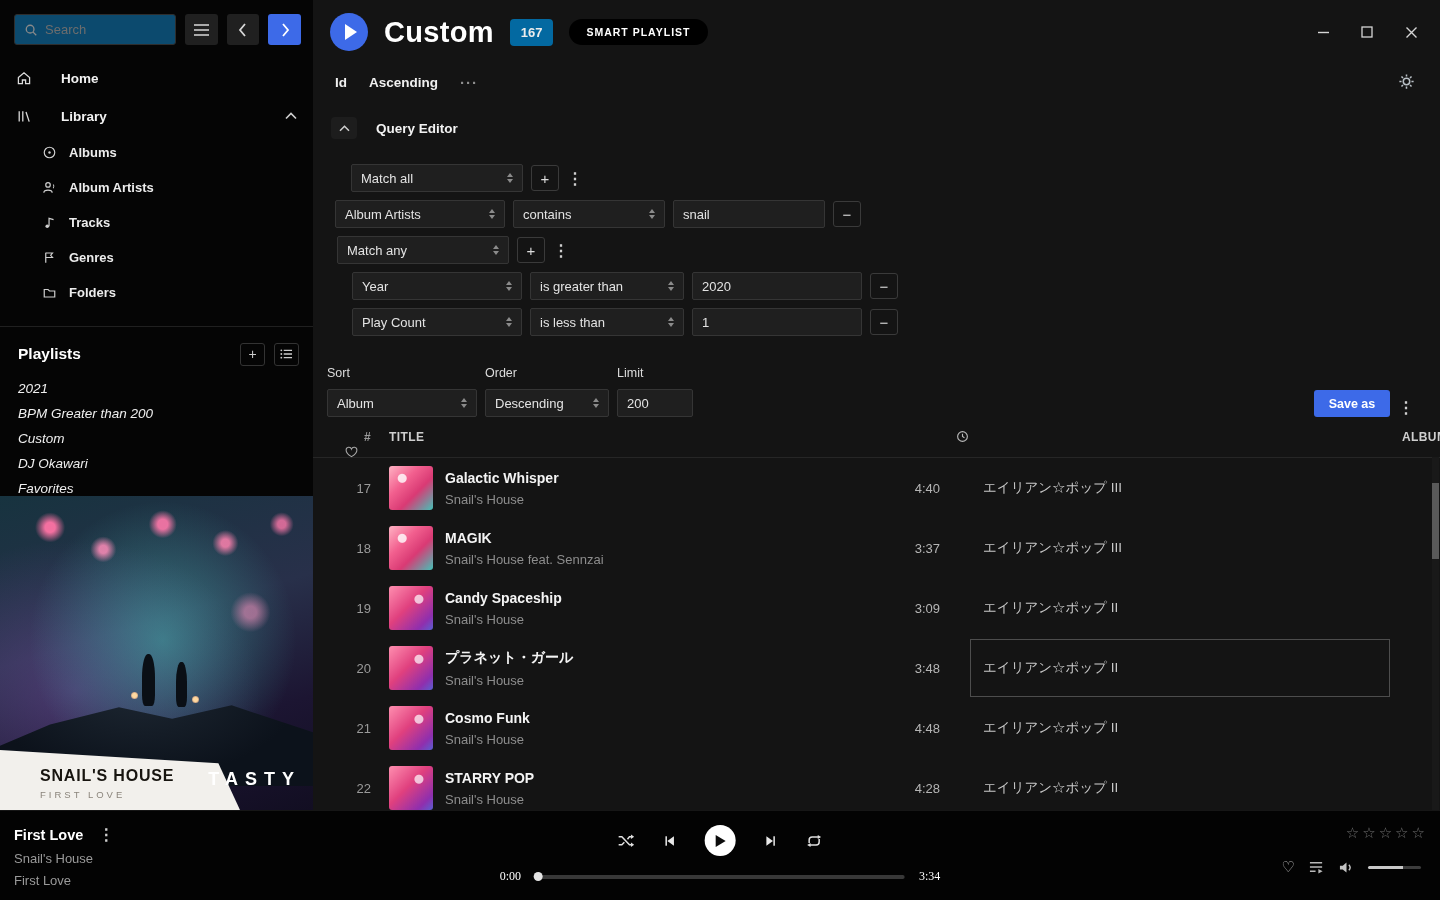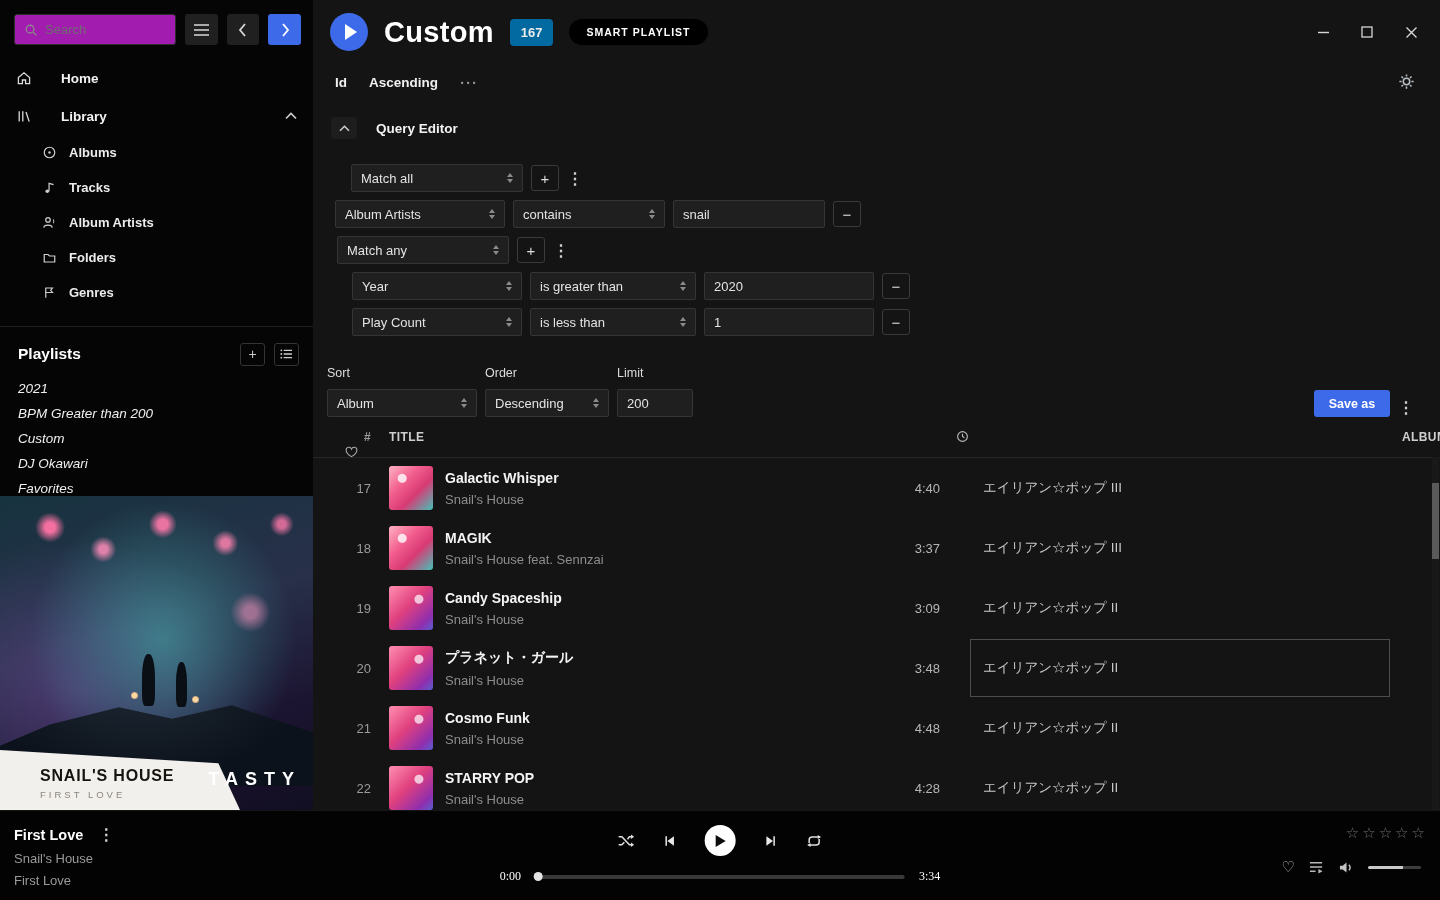--- a/index.html
+++ b/index.html
@@ -7,21 +7,21 @@
     font-family:"Liberation Sans", sans-serif; color:#fff; }
   svg { display:block; }
 
   
   .sidebar { position:absolute; left:0; top:0; width:313px; height:810px; background:#050505; }
   .main    { position:absolute; left:313px; top:0; width:1127px; height:810px; background:#141414; overflow:hidden; }
   .player  { position:absolute; left:0; top:810px; width:1440px; height:90px; background:#030303; border-top:1px solid #161616; }
 
   
   .sb-top { display:flex; align-items:center; gap:9px; padding:14px 12px 14px 14px; }
-  .search { width:162px; height:31px; background:#a21caf; border:1px solid #2e2e2e; border-radius:3px;
+  .search { width:162px; height:31px; background:#0c4a6e; border:1px solid #2e2e2e; border-radius:3px;
             display:flex; align-items:center; gap:7px; padding:0 9px; }
   .search input { flex:1; min-width:0; background:transparent; border:0; outline:0; color:#ddd; font-size:13px; }
   .search input::placeholder { color:#6d6d6d; }
   .icon-btn { width:33px; height:31px; border:0; border-radius:3px; background:#202020; color:#ddd;
               display:flex; align-items:center; justify-content:center; cursor:pointer; }
   .icon-btn.accent { background:#3d6ae8; }
 
   .nav-item { display:flex; align-items:center; gap:29px; height:38px; padding:0 16px;
               font-size:13.5px; font-weight:700; color:#f2f2f2; cursor:pointer; }
   .nav-item .grow { flex:1; }
@@ -105,21 +105,21 @@
         display:flex; align-items:center; justify-content:space-between; gap:8px; padding:0 9px;
         font-size:13px; color:#e3e3e3; }
   .spin { display:flex; flex-direction:column; gap:2px; }
   .spin i { width:0; height:0; border-left:3.5px solid transparent; border-right:3.5px solid transparent; }
   .spin .up { border-bottom:4px solid #8b8b8b; }
   .spin .dn { border-top:4px solid #8b8b8b; }
 
   .qinput { height:28px; background:#1f1f1f; border:1px solid #353535; border-radius:2px; padding:0 9px;
             font-size:13px; color:#e3e3e3; outline:none; }
 
-  .w172{width:172px} .w170{width:170px} .w168{width:152px} .w166{width:166px}
+  .w172{width:172px} .w170{width:170px} .w168{width:152px} .w166{width:154px}
   .w150{width:150px} .w124{width:124px} .w76{width:76px}
 
   .sq-btn { width:28px; height:26px; background:transparent; border:1px solid #3a3a3a; border-radius:3px;
             color:#ddd; font-size:15px; line-height:1; cursor:pointer; }
   .kebab { background:transparent; border:0; color:#cfcfcf; font-size:16px; font-weight:700;
            width:16px; cursor:pointer; }
 
   .sol-row { display:flex; align-items:flex-end; gap:8px; margin-top:30px; padding-right:26px; }
   .sol-col { display:flex; flex-direction:column; }
   .sol-col label { font-size:12.5px; color:#dcdcdc; margin-bottom:9px; }
@@ -248,52 +248,52 @@
           <svg width="15" height="15" viewBox="0 0 20 20">
               <circle cx="10" cy="10" r="7" fill="none" stroke="#cfcfcf" stroke-width="1.6"></circle>
               <circle cx="10" cy="10" r="1.6" fill="#cfcfcf"></circle>
             </svg>
         </span>
         <span>Albums</span>
       </div>
       <div class="sub-item">
         <span>
           <svg width="15" height="15" viewBox="0 0 20 20">
-              <circle cx="7" cy="15" r="2.4" fill="#cfcfcf"></circle>
-              <path d="M9.4 15V4.5l6 1.6" fill="none" stroke="#cfcfcf" stroke-width="1.6"></path>
-            </svg>
-        </span>
-        <span>Tracks</span>
-      </div>
-      <div class="sub-item">
-        <span>
-          <svg width="15" height="15" viewBox="0 0 20 20">
               <circle cx="8" cy="6.5" r="3" fill="none" stroke="#cfcfcf" stroke-width="1.6"></circle>
               <path d="M2.5 17c0-4.5 11-4.5 11 0" fill="none" stroke="#cfcfcf" stroke-width="1.6"></path>
               <path d="M15 6a4 4 0 0 1 0 5" fill="none" stroke="#cfcfcf" stroke-width="1.4"></path>
             </svg>
         </span>
         <span>Album Artists</span>
       </div>
       <div class="sub-item">
         <span>
           <svg width="15" height="15" viewBox="0 0 20 20">
-              <path d="M3 6h5l2 2h7v8H3z" fill="none" stroke="#cfcfcf" stroke-width="1.6"></path>
+              <circle cx="7" cy="15" r="2.4" fill="#cfcfcf"></circle>
+              <path d="M9.4 15V4.5l6 1.6" fill="none" stroke="#cfcfcf" stroke-width="1.6"></path>
             </svg>
         </span>
-        <span>Folders</span>
+        <span>Tracks</span>
       </div>
       <div class="sub-item">
         <span>
           <svg width="15" height="15" viewBox="0 0 20 20">
               <path d="M5 17V3.5" stroke="#cfcfcf" stroke-width="1.6"></path>
               <path d="M5 4h9l-2.4 3L14 10H5" fill="none" stroke="#cfcfcf" stroke-width="1.6"></path>
             </svg>
         </span>
         <span>Genres</span>
+      </div>
+      <div class="sub-item">
+        <span>
+          <svg width="15" height="15" viewBox="0 0 20 20">
+              <path d="M3 6h5l2 2h7v8H3z" fill="none" stroke="#cfcfcf" stroke-width="1.6"></path>
+            </svg>
+        </span>
+        <span>Folders</span>
       </div>
     </div>
   </nav>
 
   <hr class="sb-divider">
 
   <div class="pl-head">
     <span class="pl-title">Playlists</span>
     <button class="sq-mini">
       <span>+</span>

